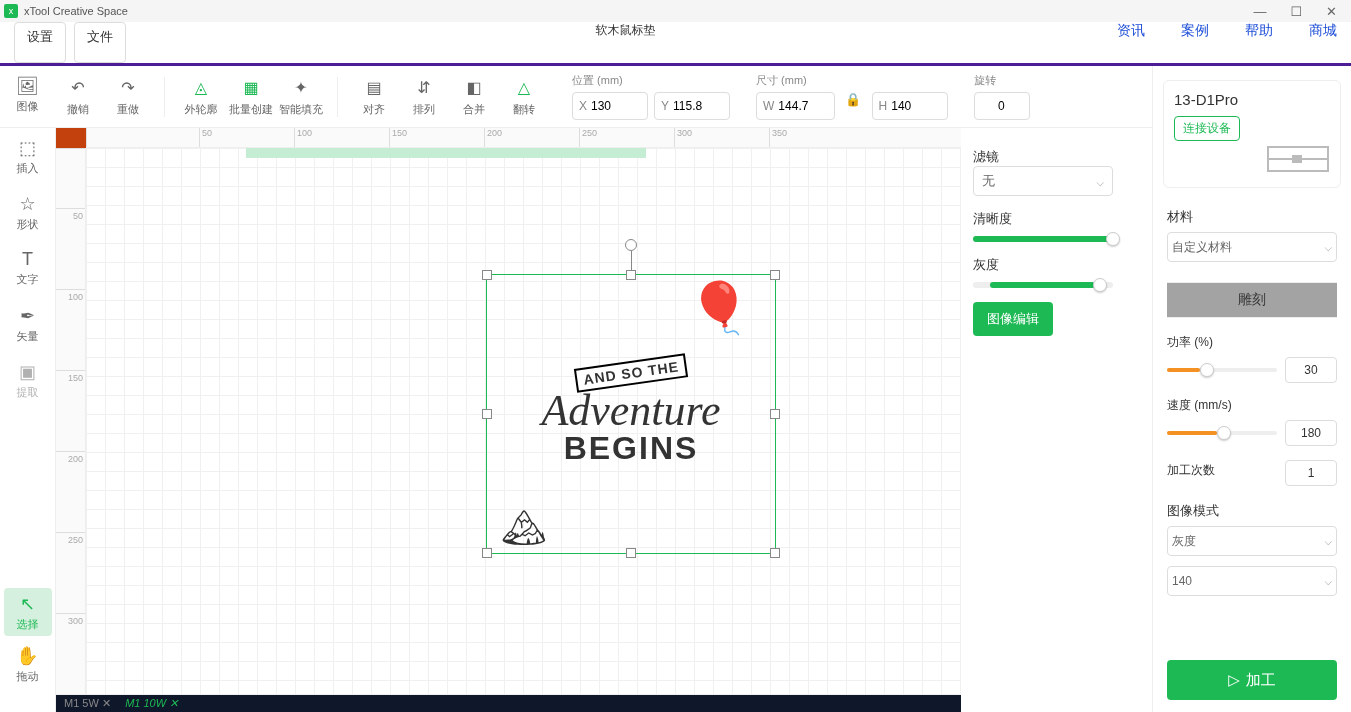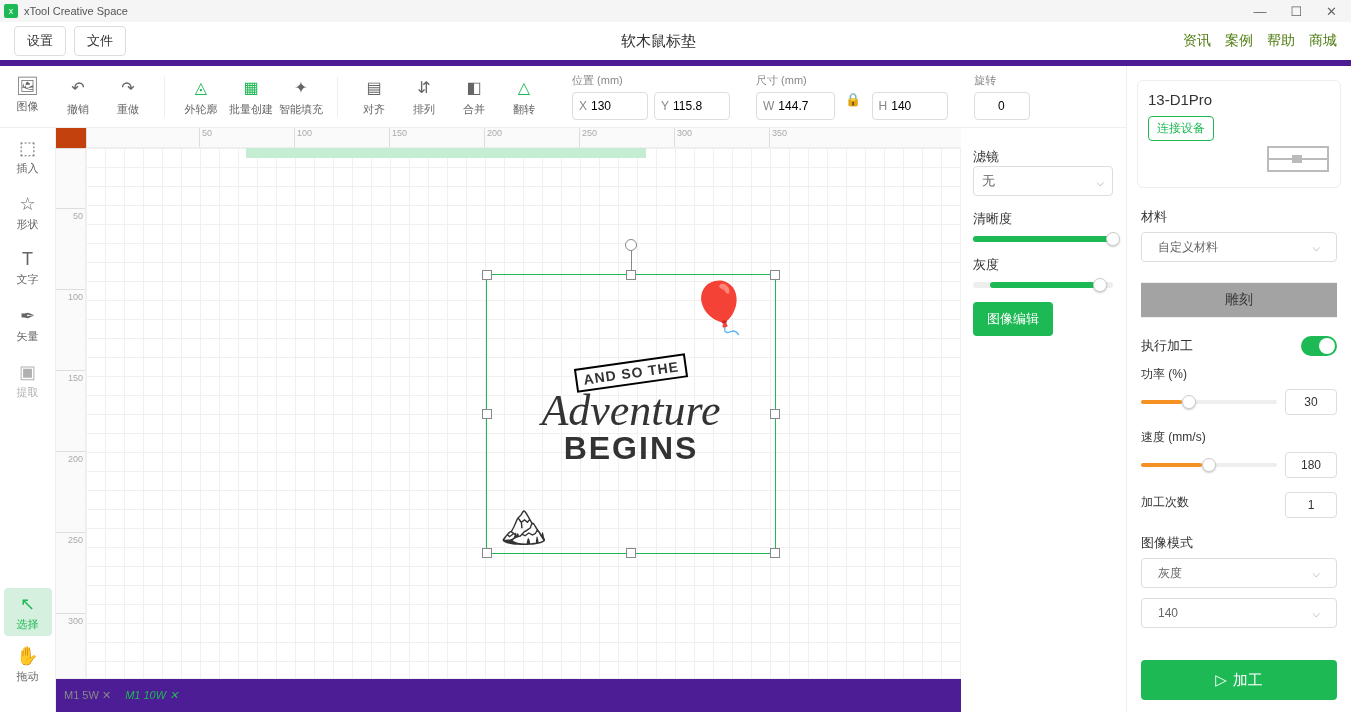--- a/index.html
+++ b/index.html
@@ -5,24 +5,24 @@
 * { margin: 0; padding: 0; box-sizing: border-box; font-family: "Microsoft YaHei", Arial, sans-serif; }
 body { background: #fff; font-size: 12px; color: #333; overflow: hidden; width: 1351px; height: 712px; }
 
 
 .titlebar { height: 22px; background: #f5f5f5; display: flex; align-items: center; padding: 0 4px; font-size: 11px; color: #555; }
 .titlebar .app-icon { width: 14px; height: 14px; background: #1db954; border-radius: 2px; margin-right: 6px; display:flex; align-items:center; justify-content:center; color:#fff; font-size:9px;}
 .titlebar .win-controls { margin-left: auto; display: flex; gap: 24px; padding-right: 10px; color: #666; }
 .titlebar .win-controls span { cursor: pointer; font-size: 13px; }
 
 
-.menubar { height: 44px; display: flex; align-items: center; border-bottom: 6px solid #4c1d95; padding: 0 14px; }
+.menubar { height: 44px; display: flex; border-bottom: 3px solid #4c1d95; padding: 0 14px; }
 .menubar .btn { border: 1px solid #ddd; border-radius: 4px; padding: 5px 12px; font-size: 13px; margin-right: 8px; cursor: pointer; background: #fff; }
-.menubar .title { flex: 1; text-align: center; font-size: 15px; color: #333; }
-.menubar .right-links { display: flex; gap: 14px; font-size: 14px; color: #4d7c0f; }
+.menubar .title { flex: 1; text-align: center; font-size: 12px; color: #333; }
+.menubar .right-links { display: flex; gap: 36px; font-size: 14px; color: #1d4ed8; }
 .menubar .right-links span { cursor: pointer; }
 
 
 .toolbar { height: 62px; display: flex; align-items: center; border-bottom: 1px solid #eee; padding: 0 0 0 56px; gap: 6px; }
 .tool-group-divider { width: 1px; height: 40px; background: #eee; margin: 0 8px; }
 .tool-item { display: flex; flex-direction: column; align-items: center; gap: 4px; min-width: 44px; cursor: pointer; }
 .tool-item .icon { width: 22px; height: 22px; display: flex; align-items: center; justify-content: center; font-size: 16px; color: #666; }
 .tool-item .green-icon { color: #1db954; position: relative; }
 .tool-item .label { font-size: 11px; color: #666; }
 .field-group { display: flex; flex-direction: column; gap: 4px; margin-left: 20px; }
@@ -75,42 +75,42 @@
 
 .img-panel { position: absolute; right: 238px; top: 148px; width: 140px; padding: 0; font-size: 13px; color: #333; }
 .img-panel .row { margin-bottom: 14px; }
 .img-panel .select { border: 1px solid #ddd; border-radius: 4px; height: 30px; display: flex; align-items: center; padding: 0 8px; justify-content: space-between; color: #666; cursor: pointer; }
 .img-panel .slider { height: 6px; background: #eee; border-radius: 3px; position: relative; margin-top: 8px; }
 .img-panel .slider .fill { height: 100%; background: #1db954; border-radius: 3px; }
 .img-panel .slider .thumb { position: absolute; top: -4px; width: 14px; height: 14px; border-radius: 50%; background: #fff; border: 1px solid #ccc; box-shadow: 0 1px 2px rgba(0,0,0,.2); }
 .img-panel .btn-edit { background: #1db954; color: #fff; border: none; border-radius: 4px; padding: 8px 14px; font-size: 13px; cursor: pointer; }
 
 
-.right-panel { position: absolute; right: 0; top: 66px; bottom: 0; width: 225px; border-left: 1px solid #eee; background: #fff; display: flex; flex-direction: column; }
+.right-panel { position: absolute; right: 0; top: 66px; bottom: 0; width: 199px; border-left: 1px solid #eee; background: #fff; display: flex; flex-direction: column; }
 .device-card { margin: 14px 10px; border: 1px solid #eee; border-radius: 6px; padding: 10px; position: relative; height: 108px; }
 .device-card .name { font-size: 15px; font-weight: 500; margin-bottom: 8px; }
 .device-card .connect { border: 1.5px solid #1db954; color: #1db954; border-radius: 4px; padding: 3px 8px; font-size: 12px; display: inline-block; cursor: pointer; }
 .device-card .machine { position: absolute; right: 8px; bottom: 8px; width: 68px; height: 40px; }
 .right-panel .section-label { font-size: 13px; color: #333; padding: 6px 14px 6px; }
-.right-panel .select { margin: 0 14px 10px; border: 1px solid #ddd; border-radius: 4px; height: 30px; display: flex; align-items: center; padding: 0 16px; justify-content: space-between; color: #666; font-size: 12px; cursor: pointer; }
+.right-panel .select { margin: 0 14px 10px; border: 1px solid #ddd; border-radius: 4px; height: 30px; display: flex; align-items: center; padding: 0 4px; justify-content: space-between; color: #666; font-size: 12px; cursor: pointer; }
 .right-panel .tab-engrave { margin: 10px 14px 12px; text-align: center; font-size: 14px; color: #333; padding: 8px 0; border-top: 1px solid #eee; border-bottom: 1px solid #eee; background:#a3a3a3; cursor:pointer;}
 .right-panel .process-row { display: flex; align-items: center; justify-content: space-between; padding: 6px 14px; font-size: 13px; }
 .toggle { width: 36px; height: 20px; background: #1db954; border-radius: 10px; position: relative; cursor: pointer; }
 .toggle::after { content: ""; position: absolute; right: 2px; top: 2px; width: 16px; height: 16px; background: #fff; border-radius: 50%; }
 .param-row { padding: 4px 14px 10px; }
 .param-row .label { font-size: 12px; color: #333; margin-bottom: 6px; }
 .param-row .slider-wrap { display: flex; align-items: center; gap: 8px; }
 .param-row .slider { flex: 1; height: 4px; background: #eee; border-radius: 2px; position: relative; }
 .param-row .slider .fill-o { height: 100%; background: #f59023; border-radius: 2px; }
 .param-row .slider .thumb { position: absolute; top: -5px; width: 14px; height: 14px; border-radius: 50%; background: #fff; border: 1px solid #ccc; box-shadow: 0 1px 2px rgba(0,0,0,.2); }
 .param-row .num { width: 52px; height: 26px; border: 1px solid #ddd; border-radius: 4px; text-align: right; font-size: 12px; display: flex; align-items: center; justify-content: center; }
 .process-btn { margin: auto 14px 12px; background: #1db954; color: #fff; border: none; border-radius: 4px; height: 40px; font-size: 15px; cursor: pointer; display: flex; align-items: center; justify-content: center; gap: 6px; }
 
 
-.bottom-tabs { position: absolute; left: 56px; right: 390px; bottom: 0; height: 34px; background: #4c1d95; border-top: 1px solid #eee; display: flex; align-items: center; padding: 0 8px; font-size: 11px; gap: 14px; }
+.bottom-tabs { position: absolute; left: 56px; right: 390px; bottom: 0; height: 18px; background: #0f172a; border-top: 1px solid #eee; display: flex; align-items: center; padding: 0 8px; font-size: 11px; gap: 14px; }
 .bottom-tabs .tab { color: #888; cursor: pointer; }
 .bottom-tabs .tab.active { color: #1db954; font-style: italic; }
 
 .chev::after { content: "⌵"; font-size: 10px; color: #aaa; }
 </style>
 </head>
 <body>
 
 <div class="titlebar">
   <div class="app-icon">x</div>
@@ -333,24 +333,20 @@
   </div>
 
   <div class="section-label">材料</div>
   <div class="select">
       <span>自定义材料</span>
       <span class="chev"></span>
     </div>
 
   <div class="tab-engrave">雕刻</div>
 
-  <div class="process-row">
-    <span>执行加工</span>
-    <div class="toggle"></div>
-  </div>
 
   <div class="param-row">
     <div class="label">功率 (%)</div>
     <div class="slider-wrap">
       <div class="slider">
           <div class="fill-o" style="width:30%"></div>
           <div class="thumb" style="left:30%"></div>
         </div>
       <div class="num">30</div>
     </div>

